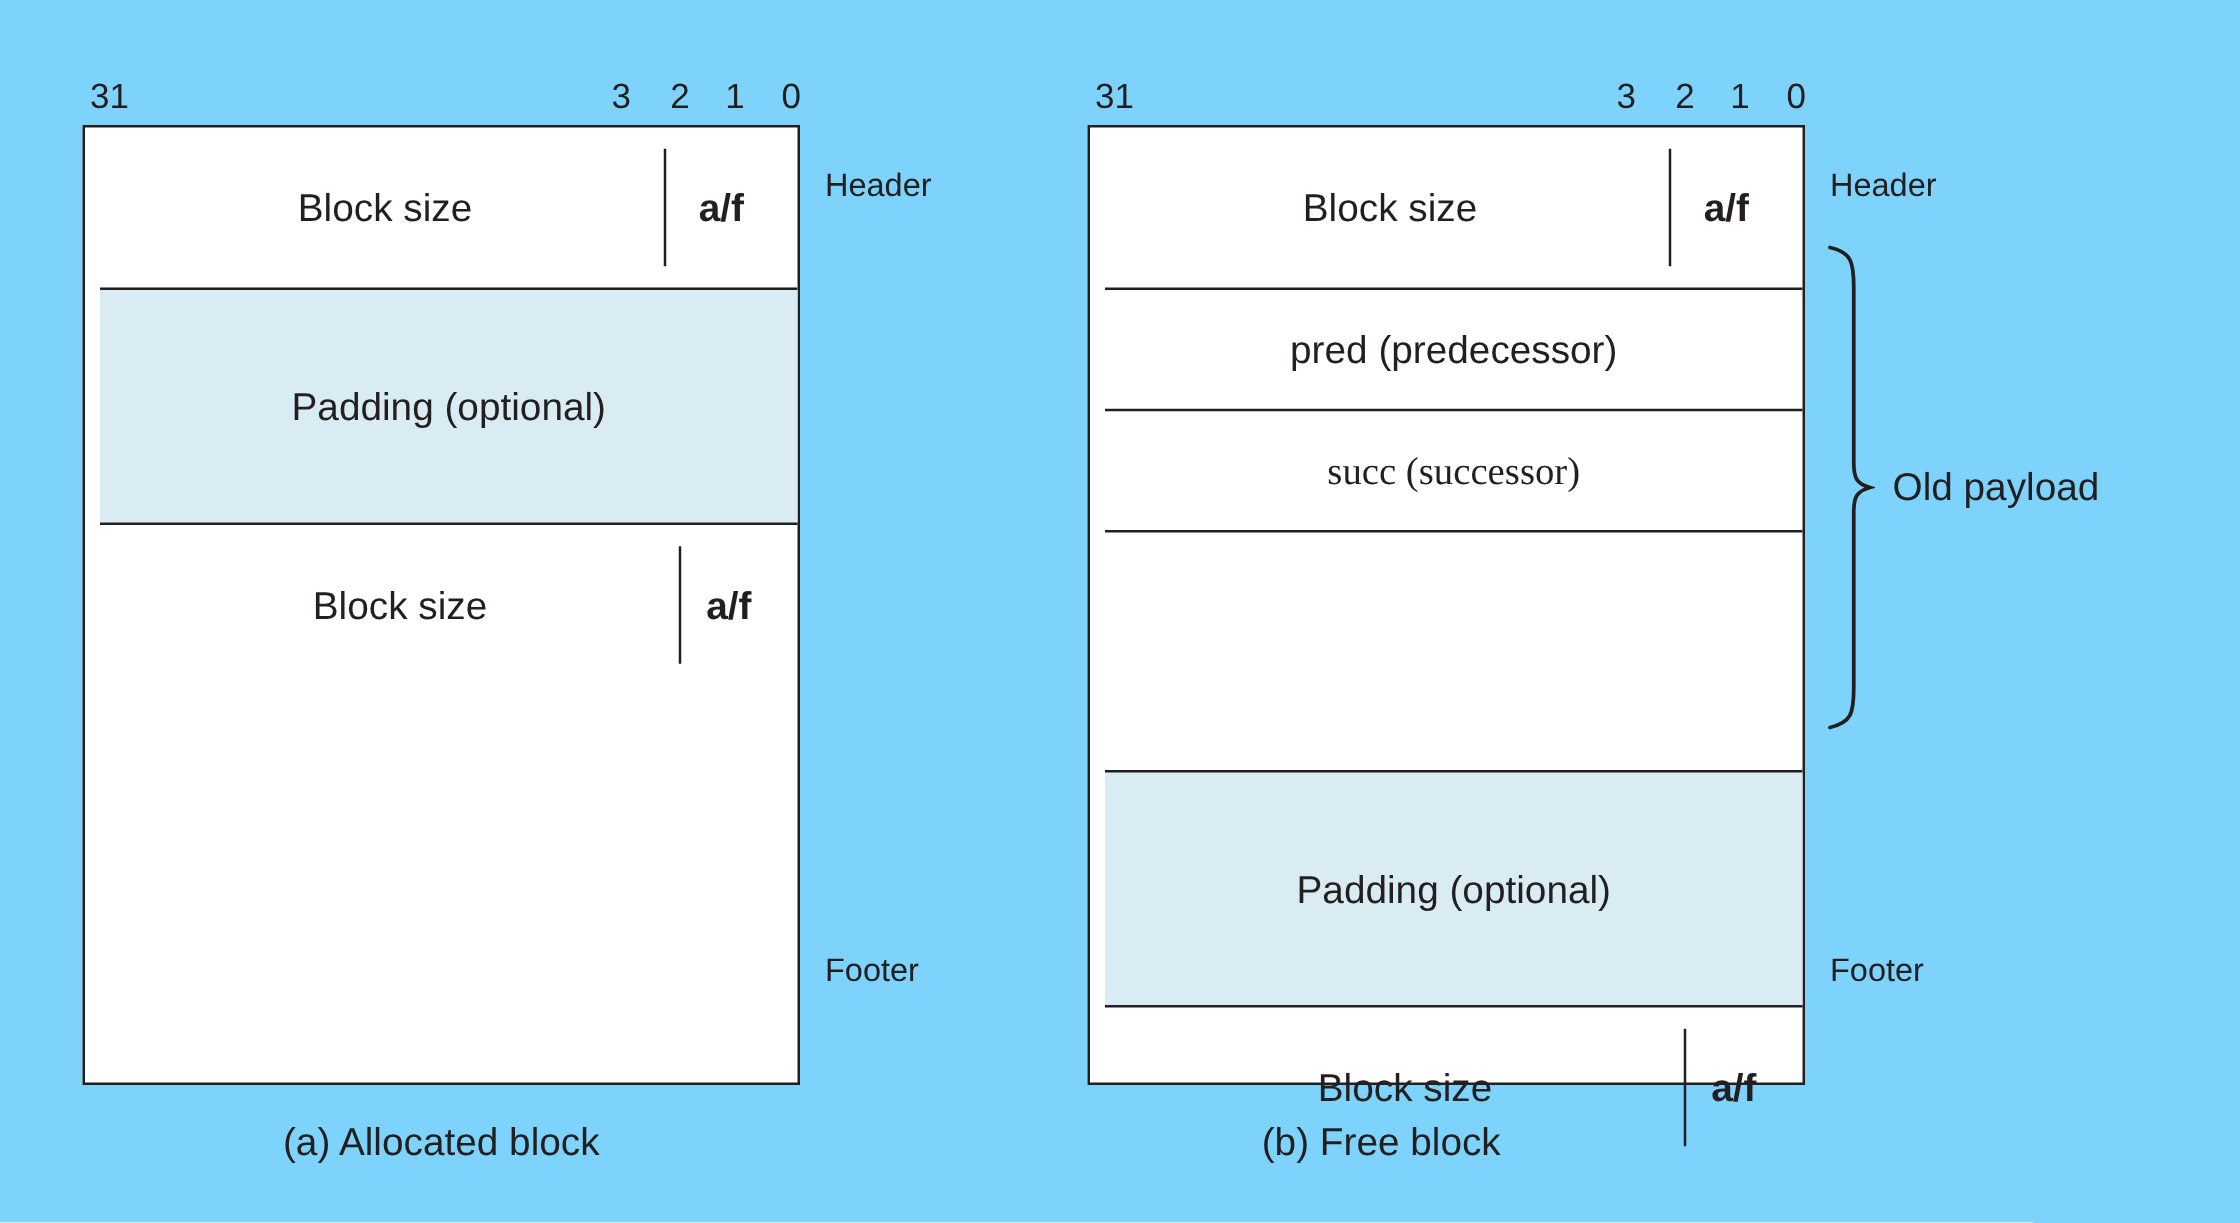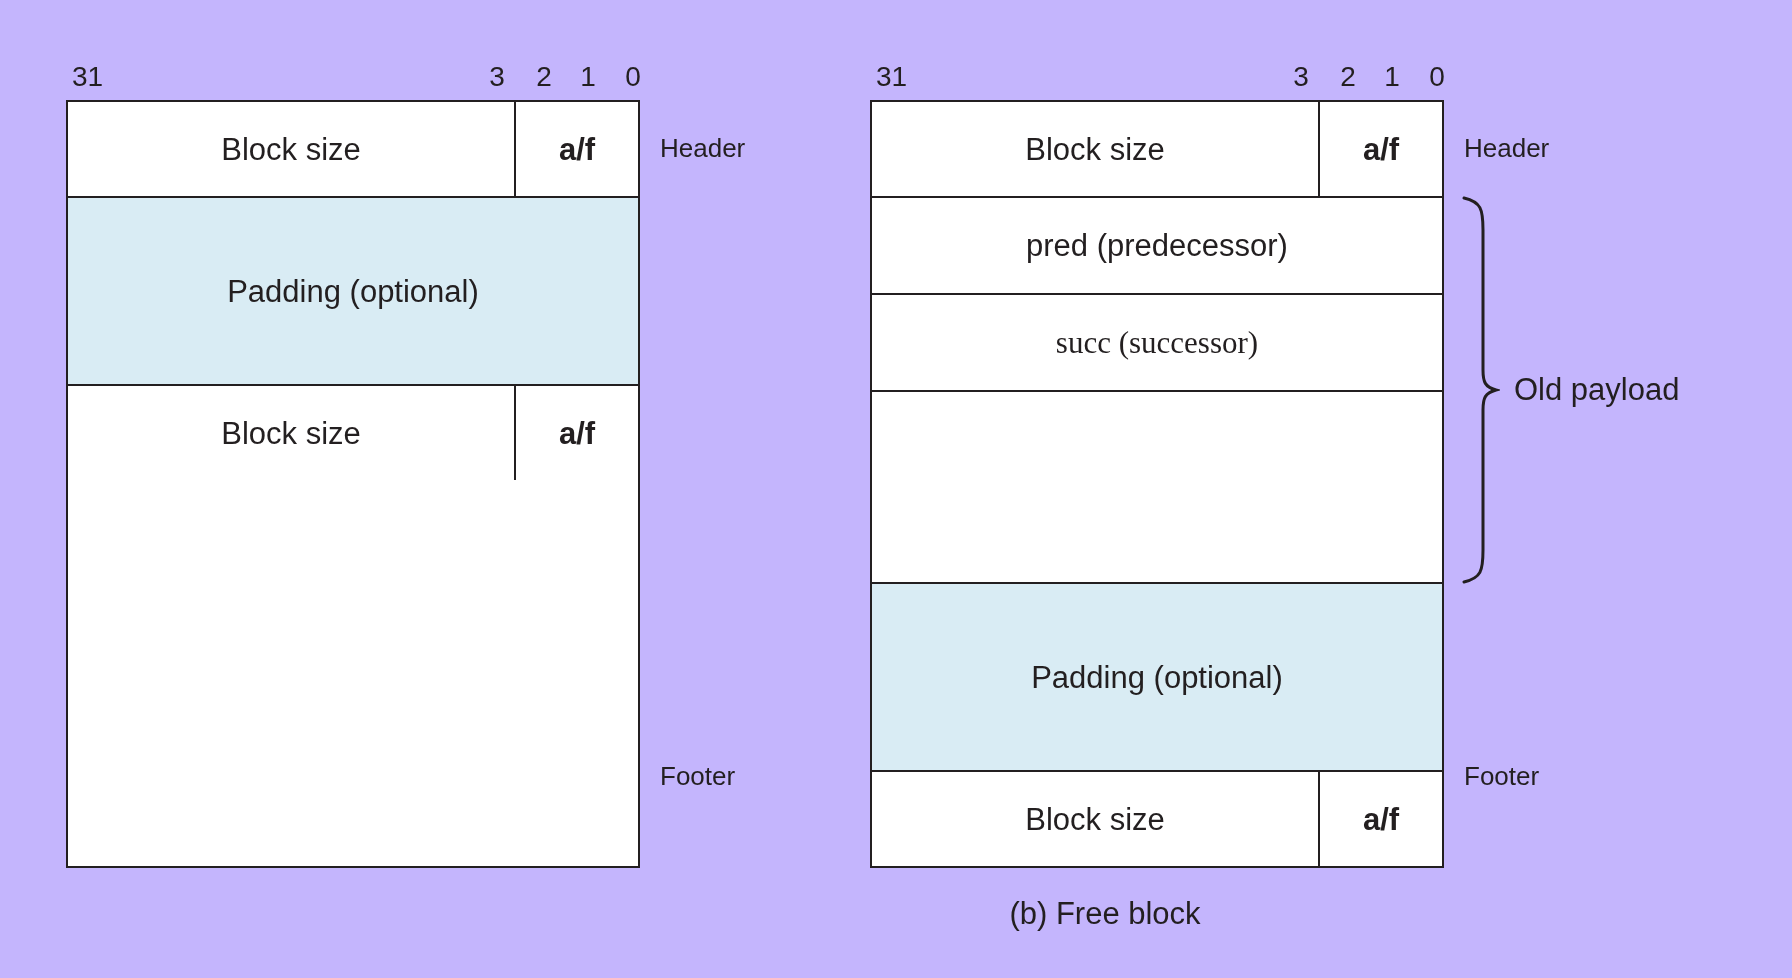--- a/index.html
+++ b/index.html
@@ -4,21 +4,21 @@
 <style>
   html, body {
     margin: 0;
     padding: 0;
     background: #ffffff;
   }
   .page {
     position: relative;
     width: 1792px;
     height: 978px;
-    background: #c4b5fd;
+    background: #7dd3fc;
     font-family: "Liberation Sans", "DejaVu Sans", sans-serif;
     color: var(--ink, #231f20);
     overflow: hidden;
   }
 
   
   .block {
     position: absolute;
     top: 100px;
     width: 574px;
@@ -35,23 +35,23 @@
   .row {
     position: relative;
     box-sizing: content-box;
     flex: 0 0 auto;
     display: flex;
     align-items: center;
     justify-content: center;
     font-size: 31px;
     line-height: 1;
   }
-  .row + .row { border-top: 2px solid var(--ink, #231f20); }
-
-  .row-header, .row-footer { height: 94px; padding: 0; justify-content: stretch; }
+  .row + .row { border-top: 2px solid var(--ink, #231f20); margin-left: 12px; }
+
+  .row-header, .row-footer { height: 94px; padding: 17px; justify-content: stretch; }
   .row-payload { height: 384px; }
   .row-pred    { height: 95px; }
   .row-succ    { height: 95px; font-family: Liberation Serif, serif; }
   .row-empty   { height: 190px; }
   .row-padding { height: 186px; background: var(--pad-fill, #d9ecf4); }
   .row-footer  { }
 
   .hf-inner {
     display: flex;
     width: 100%;
@@ -162,20 +162,21 @@
     <div class="row row-footer">
       <div class="hf-inner">
         <div class="size-cell">Block size</div>
         <div class="flag-cell">a/f</div>
       </div>
     </div>
   </div>
 
   <div class="side-label side-a side-header">Header</div>
   <div class="side-label side-a side-footer">Footer</div>
+  <div class="caption caption-a">(a) Allocated block</div>
 
   <div class="bits bits-b">
     <span class="bit bit-31">31</span>
     <span class="bit bit-3">3</span>
     <span class="bit bit-2">2</span>
     <span class="bit bit-1">1</span>
     <span class="bit bit-0">0</span>
   </div>
 
   <div class="block block-b">

